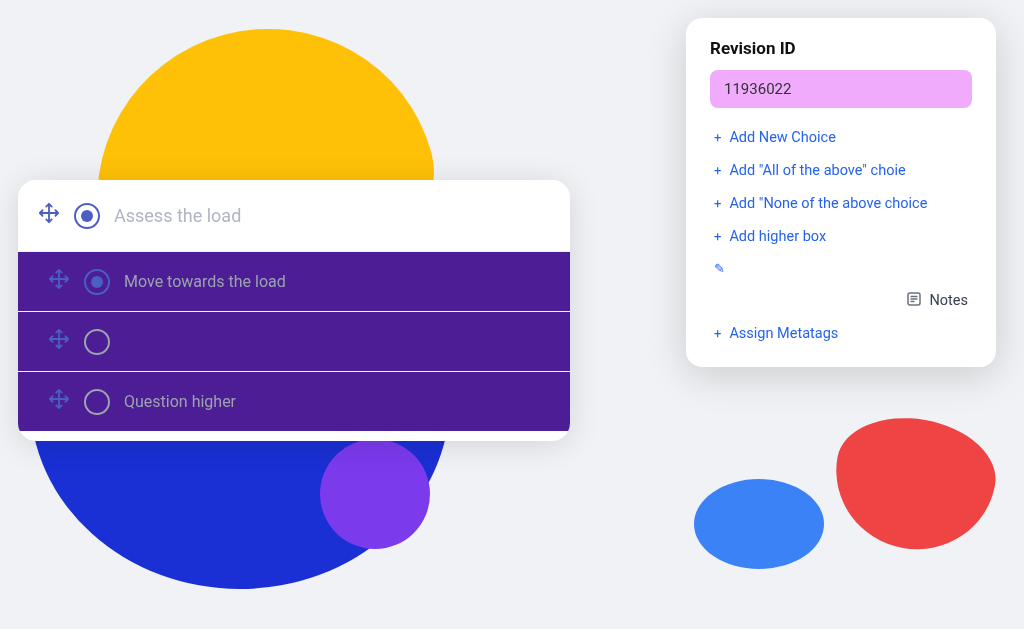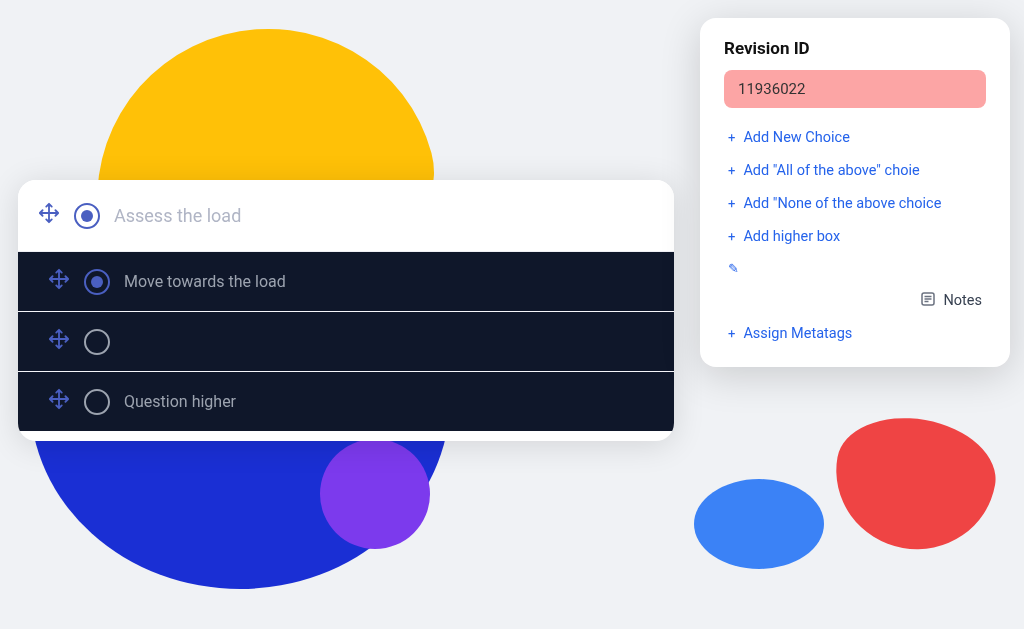--- a/index.html
+++ b/index.html
@@ -69,21 +69,21 @@
       bottom: 60px;
       right: 200px;
       border-radius: 50%;
     }
 
     
     .question-area {
       position: absolute;
       left: 18px;
       top: 180px;
-      width: 656px;
+      width: 552px;
       background: #fff;
       border-radius: 18px;
       box-shadow: 0 4px 32px rgba(0,0,0,0.12);
       z-index: 5;
       padding: 0 0 10px 0;
       overflow: hidden;
     }
 
     .question-row {
       display: flex;
@@ -136,47 +136,47 @@
       color: #b0b5c5;
       font-weight: 400;
     }
 
     .choice-row {
       display: flex;
       align-items: center;
       padding: 16px 24px 16px 30px;
       gap: 14px;
       border-bottom: 1px solid #f5f5fa;
-      background: #0f172a;
+      background: #4c1d95;
     }
     .choice-row:last-child {
       border-bottom: none;
     }
 
     
     .popup-card {
       position: absolute;
-      right: 14px;
+      right: 28px;
       top: 18px;
       width: 310px;
       background: #fff;
       border-radius: 16px;
       box-shadow: 0 8px 40px rgba(0,0,0,0.16);
       z-index: 10;
       padding: 20px 24px 18px 24px;
     }
 
     .revision-label {
       font-size: 17px;
       font-weight: 700;
       color: #111;
       margin-bottom: 12px;
     }
     .revision-id-box {
-      background: #fca5a5;
+      background: #f0abfc;
       border-radius: 8px;
       padding: 10px 14px;
       font-size: 15px;
       color: #333;
       margin-bottom: 14px;
     }
 
     .menu-list {
       list-style: none;
       display: flex;

